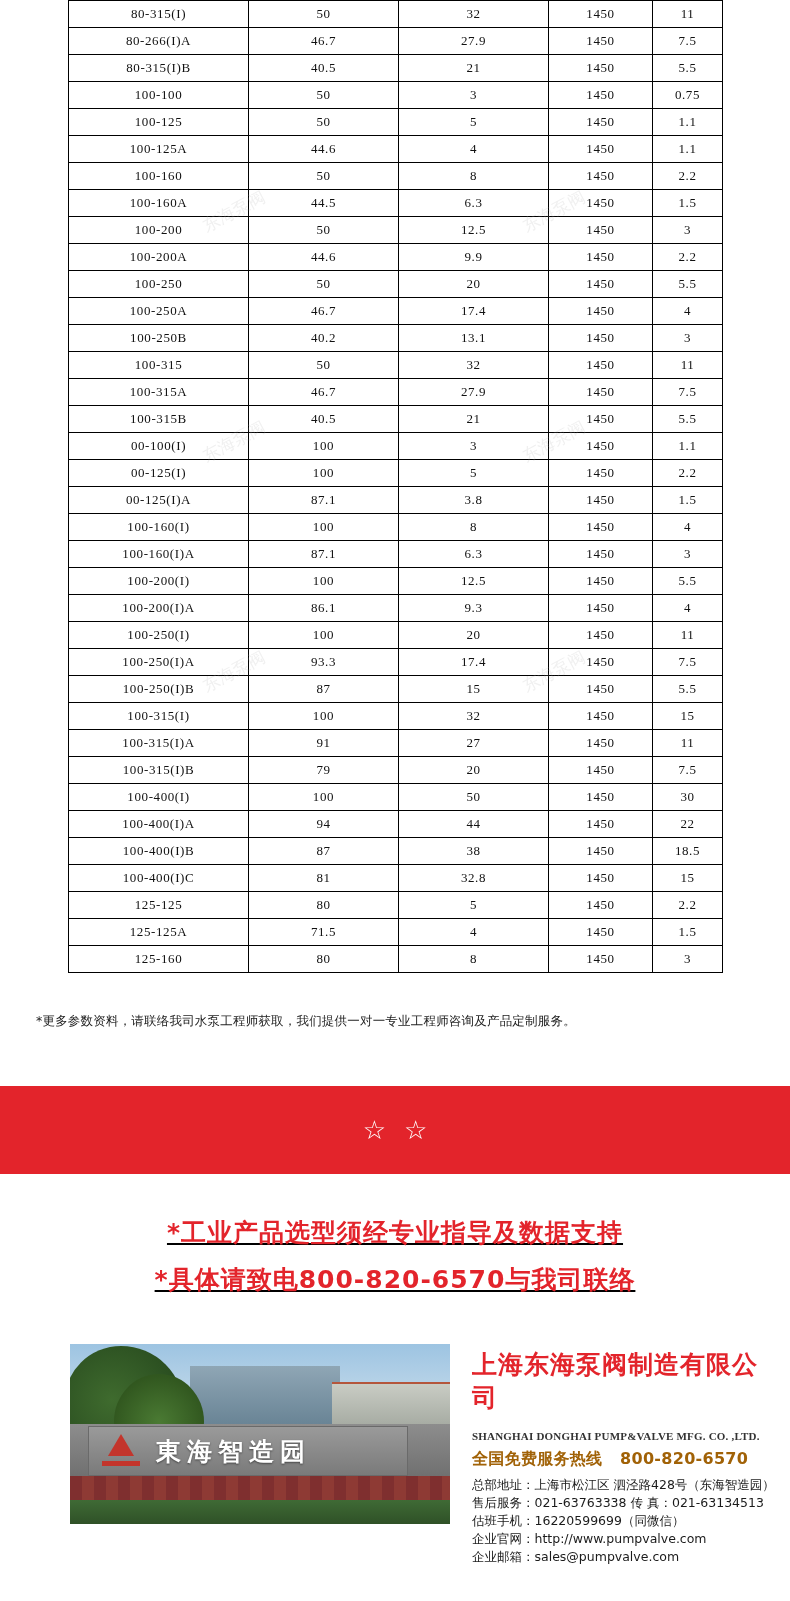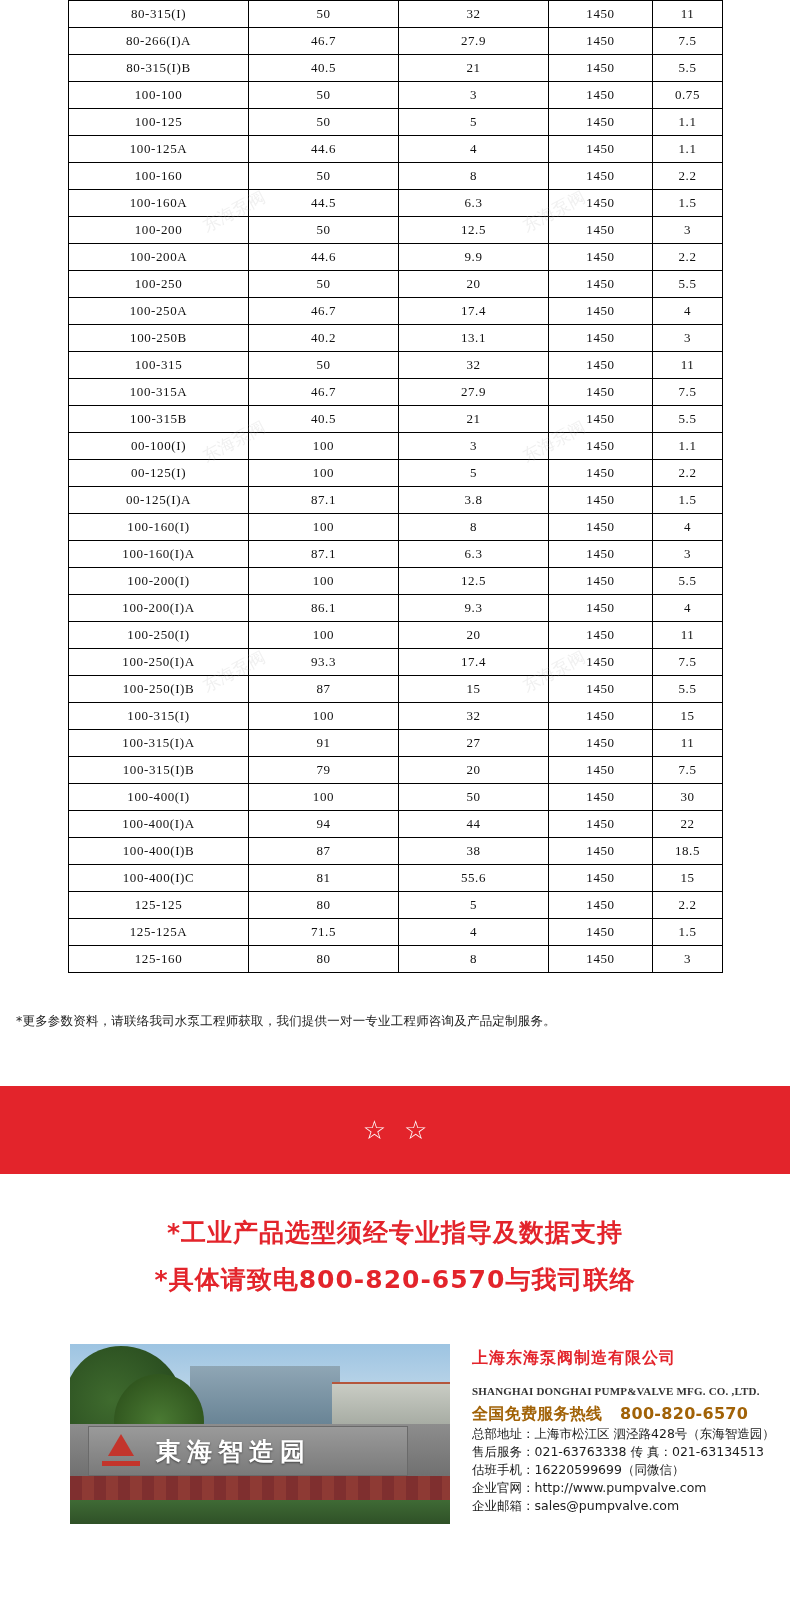--- a/index.html
+++ b/index.html
@@ -43,21 +43,21 @@
   table.spec col.c1 { width: 180px; }
   table.spec col.c2 { width: 150px; }
   table.spec col.c3 { width: 150px; }
   table.spec col.c4 { width: 104px; }
   table.spec col.c5 { width: 70px; }
 
   
   .note {
     font-size: 12.5px;
     color: #222;
-    padding: 40px 0 0 16px;
+    padding: 40px 0 0 36px;
     font-family: "DejaVu Sans", sans-serif;
     letter-spacing: 0.2px;
   }
 
   
   .banner {
     margin-top: 56px;
     background: #e3242b;
     height: 88px;
     display: flex;
@@ -79,20 +79,21 @@
   .star {
     color: #ffffff;
     font-size: 26px;
     line-height: 1;
   }
 
   
   .headlines {
     text-align: center;
     padding: 42px 0 10px 0;
+    text-decoration: underline;
   }
   .headline {
     color: #e3242b;
     font-size: 25px;
     font-weight: bold;
     letter-spacing: 1px;
     font-family: "DejaVu Sans", sans-serif;
     margin-bottom: 14px;
     white-space: nowrap;
   }
@@ -176,21 +177,21 @@
     position: absolute; left: 0; bottom: 0; width: 100%; height: 24px;
     background: linear-gradient(#3f6a35, #2f5127);
   }
 
   .company {
     flex: 1;
     padding-top: 4px;
   }
   .co-name {
     color: #e3242b;
-    font-size: 16px;
+    font-size: 25px;
     font-weight: bold;
     letter-spacing: 1px;
     font-family: "DejaVu Sans", sans-serif;
   }
   .co-name-en {
     color: #333;
     font-size: 11px;
     font-family: "Liberation Serif", serif;
     letter-spacing: 0.2px;
     margin-top: 16px;
@@ -198,21 +199,21 @@
   }
   .hotline {
     color: #a16207;
     font-size: 16px;
     font-weight: bold;
     margin-top: 7px;
     font-family: "DejaVu Sans", sans-serif;
     letter-spacing: 0.3px;
   }
   .contact-lines {
-    margin-top: 0;
+    margin-top: 6px;
   }
   .contact-line {
     font-size: 12.5px;
     color: #1b1b1b;
     font-family: "DejaVu Sans", sans-serif;
     line-height: 18px;
     white-space: nowrap;
   }
 
   
@@ -461,21 +462,21 @@
           <tr>
             <td>100-400(I)B</td>
             <td>87</td>
             <td>38</td>
             <td>1450</td>
             <td>18.5</td>
           </tr>
           <tr>
             <td>100-400(I)C</td>
             <td>81</td>
-            <td>55.6</td>
+            <td>32.8</td>
             <td>1450</td>
             <td>15</td>
           </tr>
           <tr>
             <td>125-125</td>
             <td>80</td>
             <td>5</td>
             <td>1450</td>
             <td>2.2</td>
           </tr>

